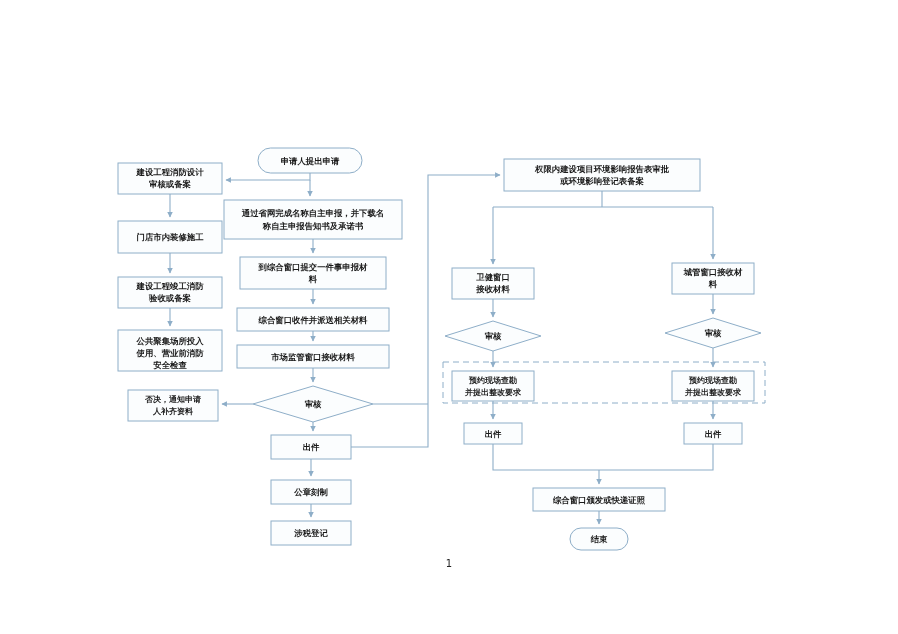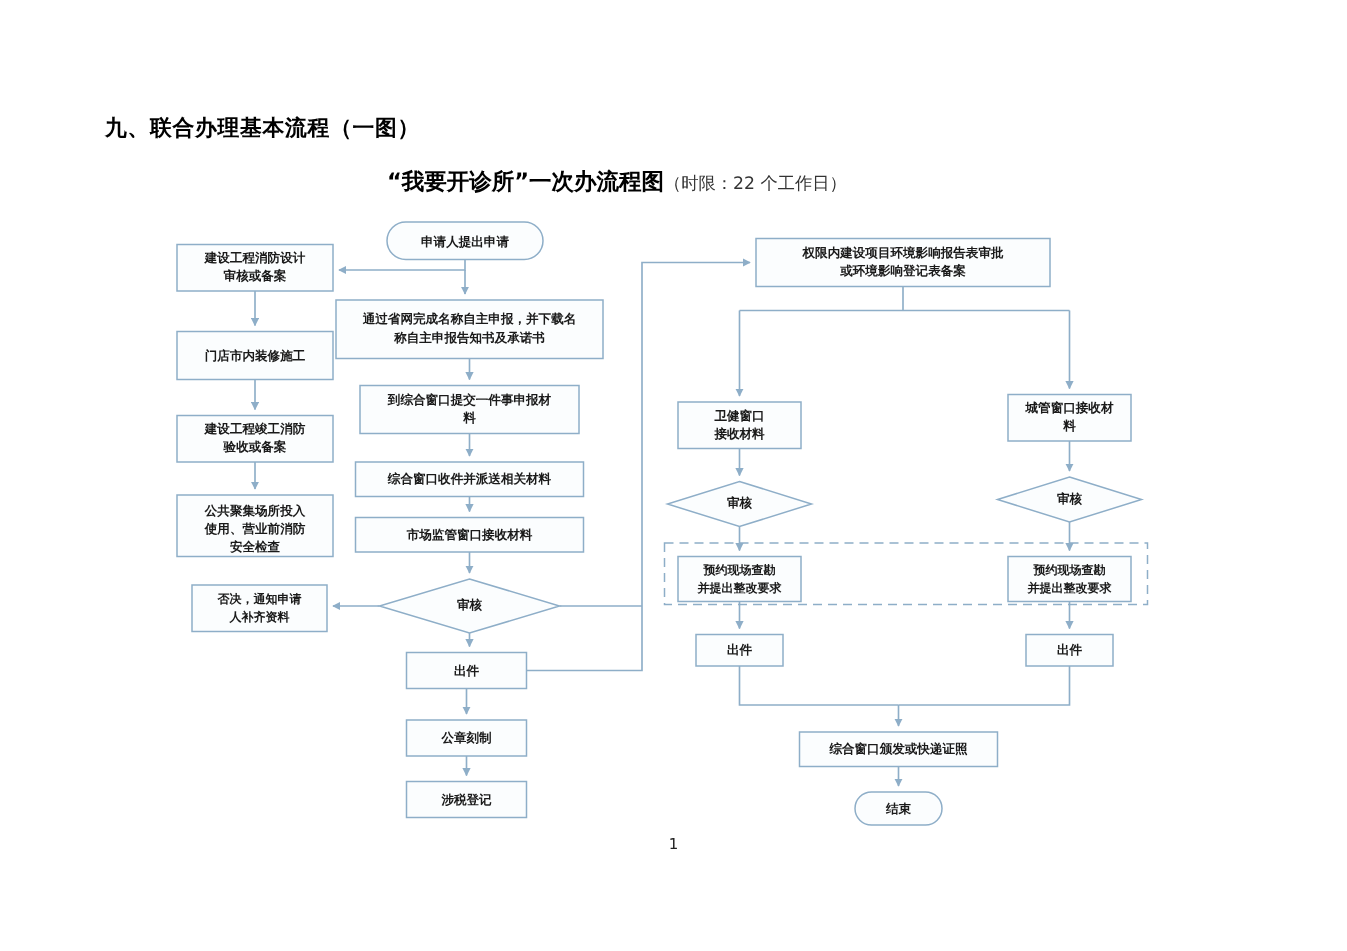--- a/index.html
+++ b/index.html
@@ -96,23 +96,21 @@
     dominant-baseline: middle;
     font-weight: bold;
   }
   .node-label.sm { font-size: 8px; }
 </style>
 </head>
 <body>
 
 <div id="page">
 
-  <div class="heading">九、联合办理基本流程（一图）</div>
-
-  <div class="subtitle"><span>“我要开诊所”一次办流程图</span><span class="limit">（时限：22 个工作日）</span></div>
+
 
   <svg id="chart" viewBox="0 0 898 634">
     <defs>
       <marker id="arrow" viewBox="0 0 10 10" refX="9" refY="5" markerWidth="5" markerHeight="5" orient="auto-start-reverse">
         <path d="M 0 0 L 10 5 L 0 10 z" fill="#8eaec8"></path>
       </marker>
     </defs>
 
     <g>
       <rect class="dashed-region" x="443" y="362" width="322" height="41"></rect>

